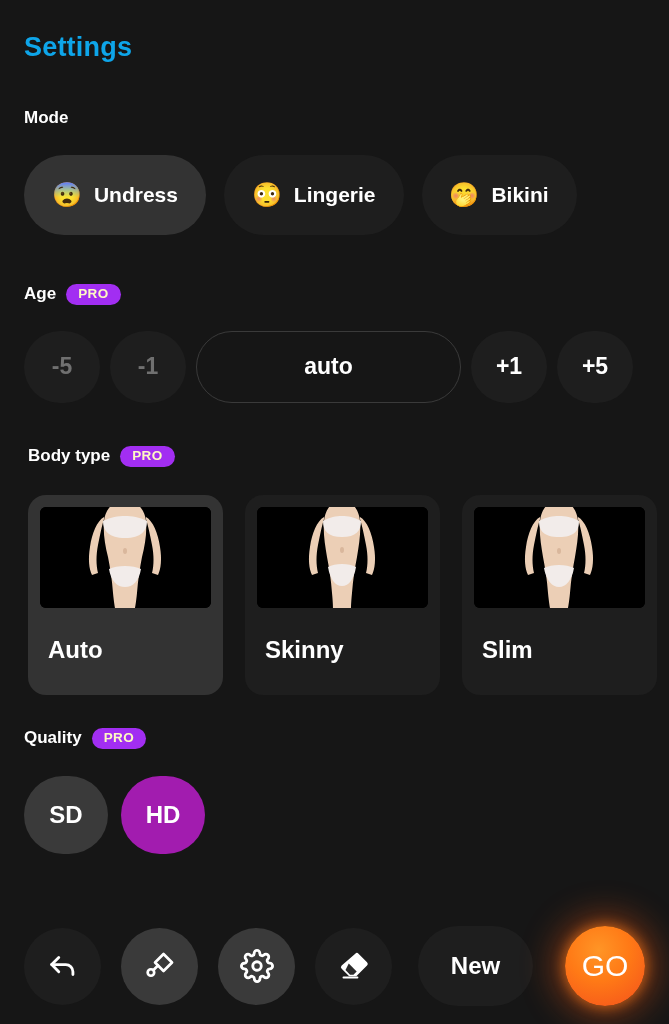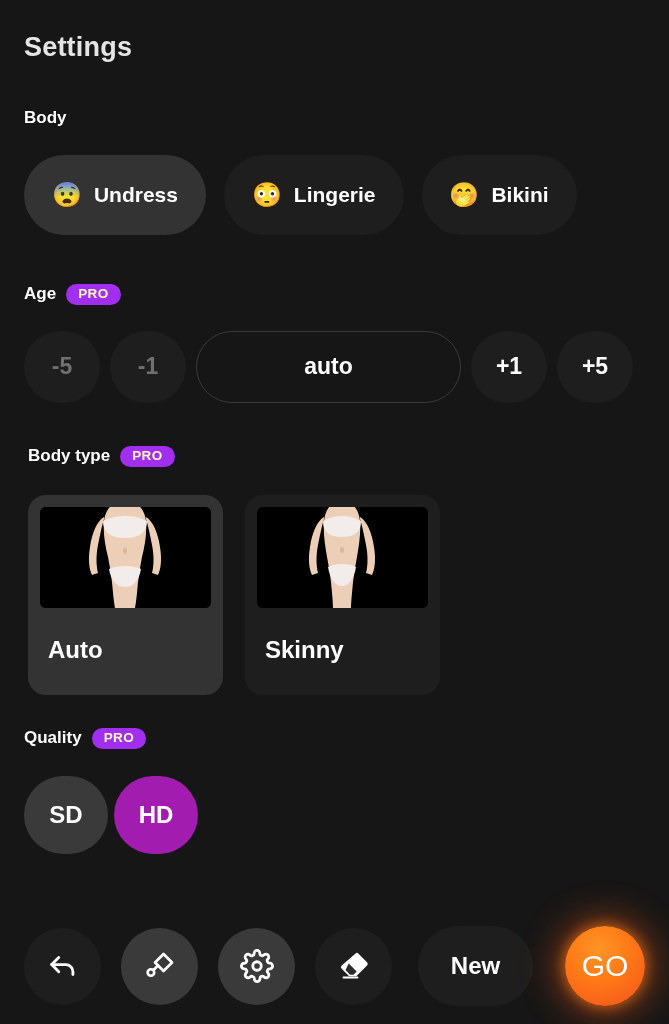--- a/index.html
+++ b/index.html
@@ -7,21 +7,21 @@
     width:669px; height:1024px;
     background:#161616;
     font-family:"Liberation Sans", sans-serif;
     color:#ffffff;
     overflow:hidden;
   }
   .screen { position:relative; width:669px; height:1024px; background:#161616; }
 
   .page-title {
     position:absolute; left:24px; top:32px;
-    font-size:27px; font-weight:bold; letter-spacing:0.2px; color:#e5e5e5;
+    font-size:27px; font-weight:bold; letter-spacing:0.2px; color:#0ea5e9;
   }
 
   .section-label {
     display:flex; align-items:center; gap:10px;
     font-size:17px; font-weight:bold; color:#ffffff;
   }
 
   .pro-badge {
     display:inline-flex; align-items:center; justify-content:center;
     background:#a22ef2; color:#fef9c3;
@@ -70,21 +70,21 @@
     background:#000000; overflow:hidden; position:relative;
   }
   .body-thumb svg { display:block; width:100%; height:100%; }
   .body-label {
     margin-top:28px; font-size:24px; font-weight:bold; color:#ffffff;
     padding-left:8px;
   }
 
   
   .quality-wrap { position:absolute; left:24px; top:728px; }
-  .quality-row { display:flex; gap:6px; margin-top:27px; }
+  .quality-row { display:flex; gap:13px; margin-top:27px; }
   .quality-btn {
     display:flex; align-items:center; justify-content:center;
     height:78px; min-width:84px; padding:0 22px; border-radius:39px;
     background:#a21caf; font-size:24px; font-weight:bold; color:#ffffff;
   }
   .quality-btn.selected { background:#3a3a3a; }
 
   
   .toolbar {
     position:absolute; left:0; bottom:18px; width:669px;
@@ -111,21 +111,21 @@
 </style>
 </head>
 <body>
 
 <div class="screen">
 
   <div class="page-title">Settings</div>
 
   <div class="mode-wrap">
     <div class="section-label">
-      <span>Body</span>
+      <span>Mode</span>
     </div>
     <div class="mode-row">
       <div class="mode-pill selected">
         <span class="mode-emoji">😨</span>
         <span>Undress</span>
       </div>
       <div class="mode-pill">
         <span class="mode-emoji">😳</span>
         <span>Lingerie</span>
       </div>
@@ -184,20 +184,36 @@
               <path d="M18,10 C25,14 30,26 32,40 C34,52 33,62 30,68 L24,66 C26,58 26,48 24,38 C22,28 20,18 18,12 Z" fill="#eccfb6"></path>
               <path d="M-19,14 C-12,10 -6,9 0,9 C6,9 12,10 19,14 C19,24 14,30 0,30 C-14,30 -19,24 -19,14 Z" fill="#f2ecea"></path>
               <path d="M-14,60 C-7,56 7,56 14,60 C12,72 7,79 0,79 C-7,79 -12,72 -14,60 Z" fill="#f2ecea"></path>
               <ellipse cx="0" cy="43" rx="2" ry="3" fill="#d9b79c"></ellipse>
             </g>
           </svg>
         </div>
         <div class="body-label">Skinny</div>
       </div>
 
+      <div class="body-card">
+        <div class="body-thumb">
+          <svg viewBox="0 0 171 101" preserveAspectRatio="xMidYMid slice" aria-hidden="true">
+            <rect width="171" height="101" fill="#000"></rect>
+            <g transform="translate(85,0)">
+              <path d="M-4,-6 C-13,-4 -18,4 -19,14 C-20,26 -18,38 -16,50 C-14,60 -12,72 -11,86 C-10,96 -9,101 -9,101 L9,101 C9,101 10,96 11,86 C12,72 14,60 16,50 C18,38 20,26 19,14 C18,4 13,-4 4,-6 Z" fill="#eccfb6"></path>
+              <path d="M-19,10 C-26,14 -31,26 -33,40 C-35,52 -34,62 -31,68 L-25,66 C-27,58 -27,48 -25,38 C-23,28 -21,18 -19,12 Z" fill="#eccfb6"></path>
+              <path d="M19,10 C26,14 31,26 33,40 C35,52 34,62 31,68 L25,66 C27,58 27,48 25,38 C23,28 21,18 19,12 Z" fill="#eccfb6"></path>
+              <path d="M-20,14 C-13,10 -6,9 0,9 C6,9 13,10 20,14 C20,24 15,30 0,30 C-15,30 -20,24 -20,14 Z" fill="#f2ecea"></path>
+              <path d="M-15,61 C-7,57 7,57 15,61 C13,73 7,80 0,80 C-7,80 -13,73 -15,61 Z" fill="#f2ecea"></path>
+              <ellipse cx="0" cy="44" rx="2" ry="3" fill="#d9b79c"></ellipse>
+            </g>
+          </svg>
+        </div>
+        <div class="body-label">Slim</div>
+      </div>
 
     </div>
   </div>
 
   <div class="quality-wrap">
     <div class="section-label">
       <span>Quality</span>
       <span class="pro-badge">PRO</span>
     </div>
     <div class="quality-row">

